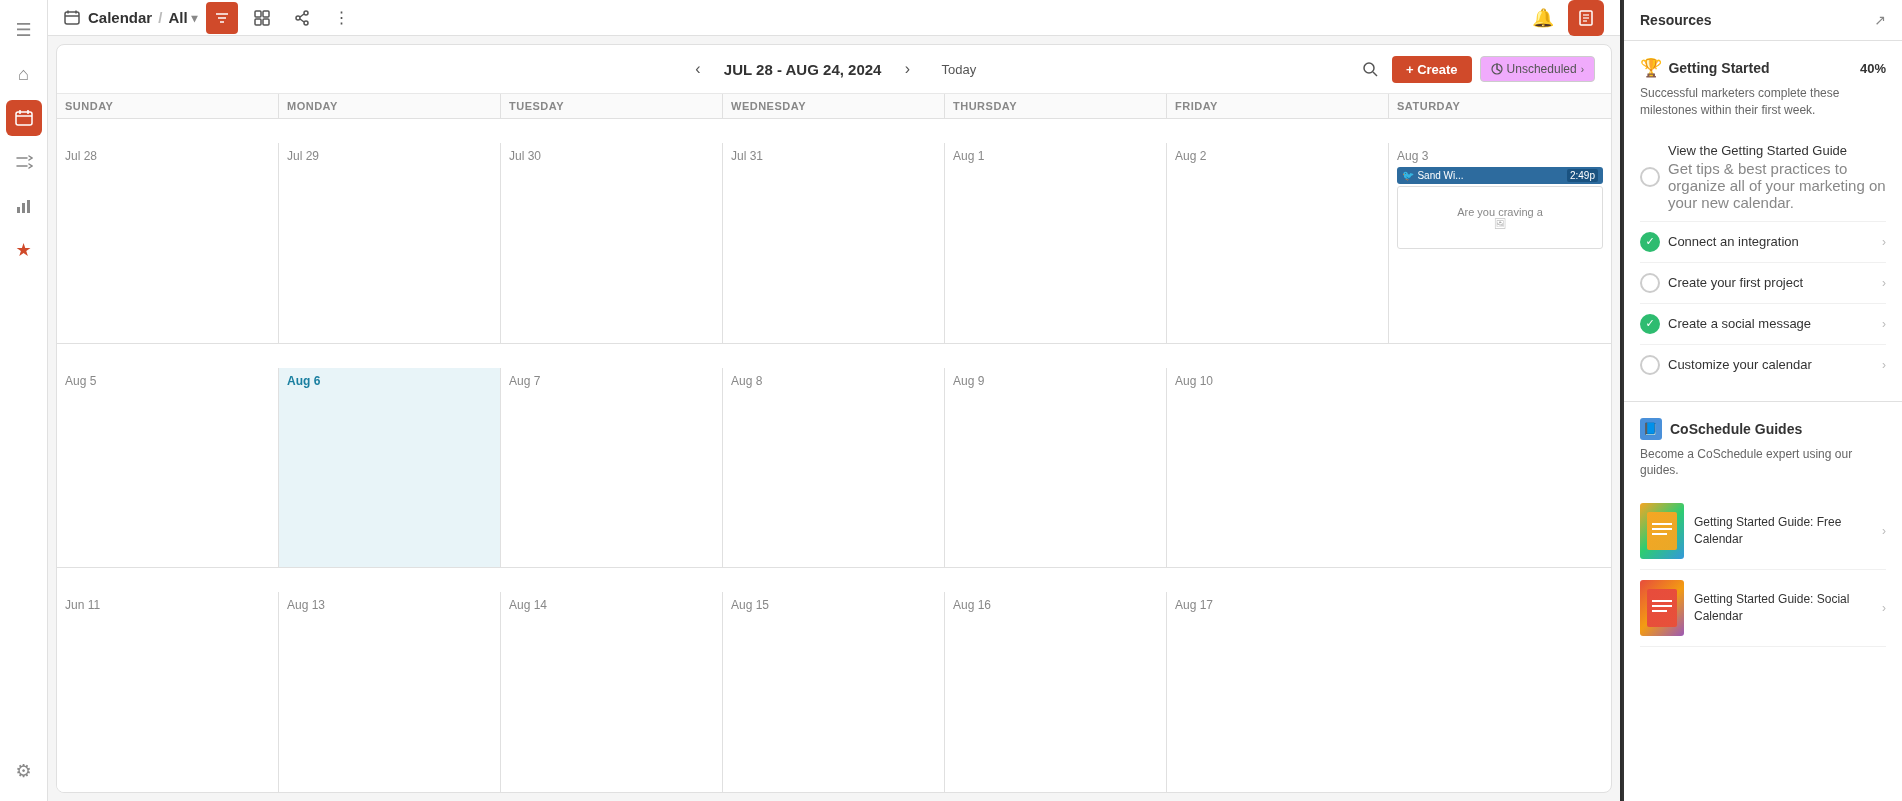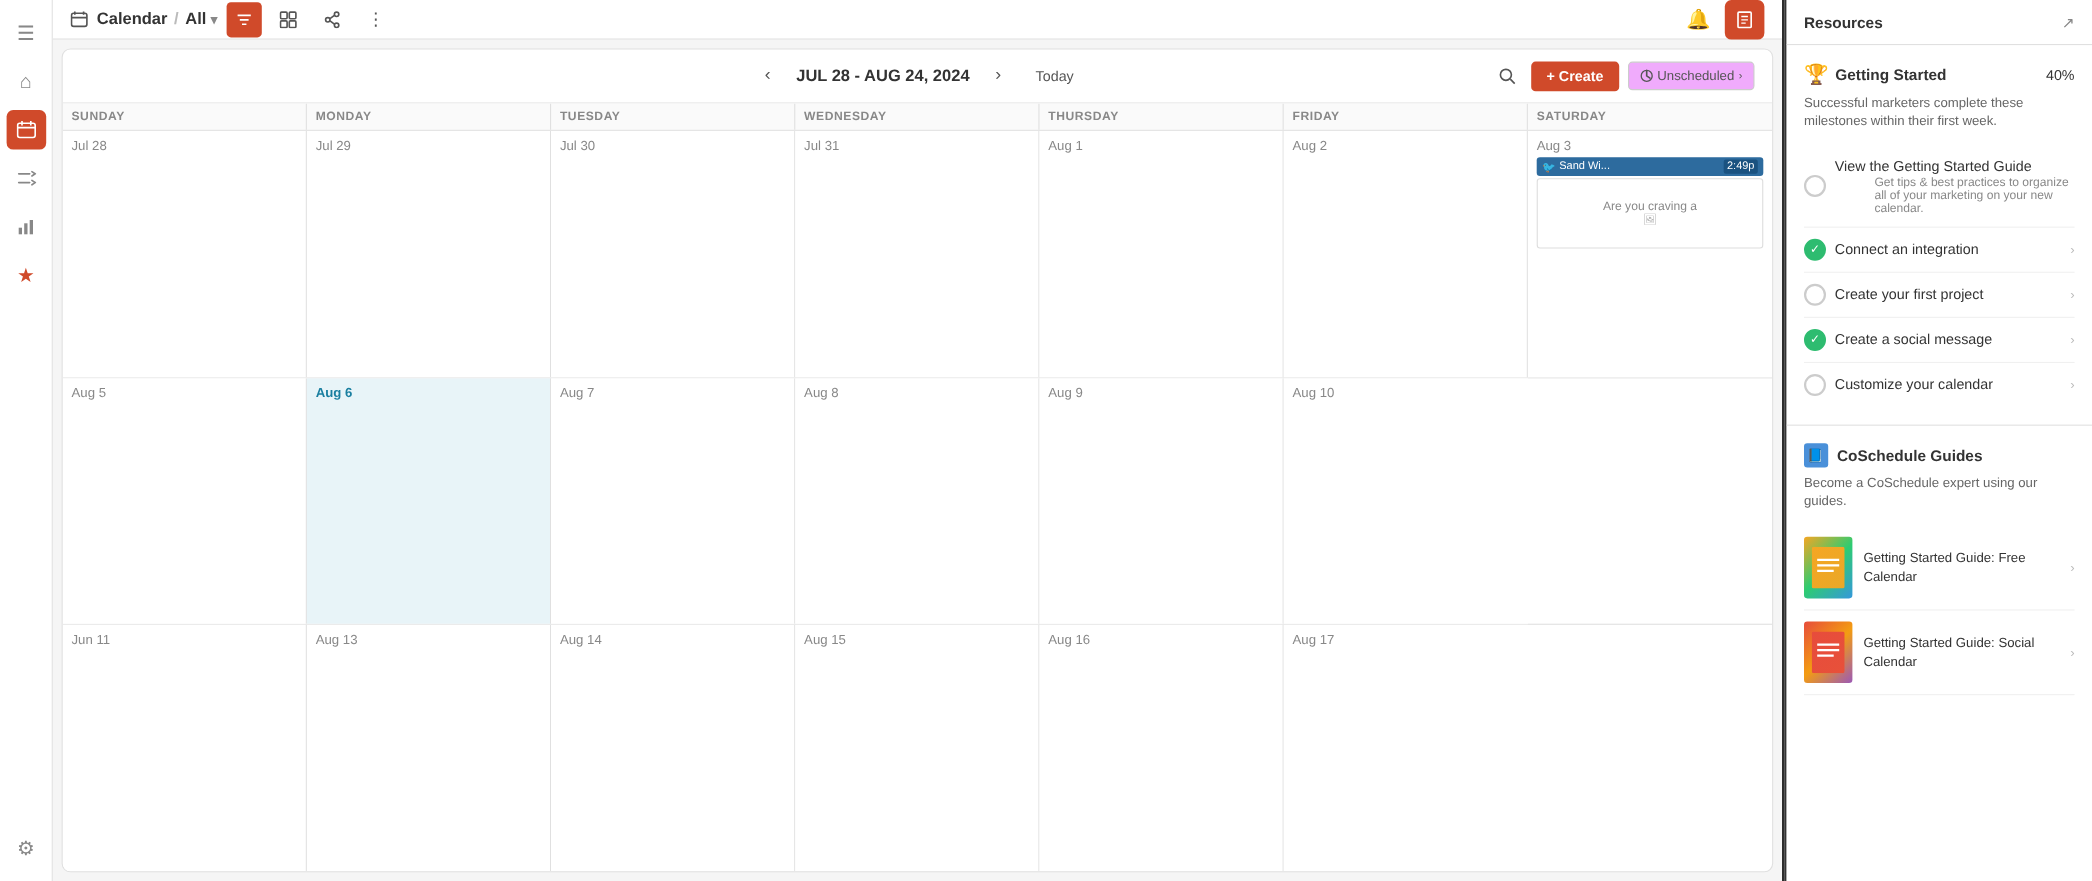--- a/index.html
+++ b/index.html
@@ -164,20 +164,21 @@
       align-items: center;
       gap: 8px;
     }
 
     
     .calendar-grid {
       flex: 1;
       display: flex;
       flex-direction: column;
       overflow-y: auto;
+      gap: 24px;
     }
     .day-headers {
       display: grid;
       grid-template-columns: repeat(7, 1fr);
       border-bottom: 1px solid #e0e0e0;
       background: #fafafa;
     }
     .day-header {
       padding: 6px 8px;
       font-size: 11px;
@@ -279,21 +280,21 @@
       justify-content: space-between;
       margin-bottom: 6px;
     }
     .gs-title-row {
       display: flex;
       align-items: center;
       gap: 6px;
     }
     .trophy-icon { font-size: 18px; }
     .gs-title { font-size: 14px; font-weight: 700; color: #333; }
-    .gs-percent { font-size: 13px; font-weight: 400; color: #333; }
+    .gs-percent { font-size: 13px; font-weight: 700; color: #333; }
     .gs-subtitle {
       font-size: 12px;
       color: #666;
       margin-bottom: 14px;
       line-height: 1.4;
     }
 
     
     .milestone-item {
       display: flex;
@@ -619,21 +620,21 @@
       <span class="gs-percent">40%</span>
     </div>
 
     <div class="gs-subtitle">Successful marketers complete these milestones within their first week.</div>
 
     <div class="milestone-item">
       <div class="milestone-left">
         <div class="check-circle"></div>
         <div>
           <div class="milestone-label">View the Getting Started Guide</div>
-          <div style="font-size:11px;color:#888;margin-top:2px;margin-left:36px;">Get tips &amp; best practices to organize all of your marketing on your new calendar.</div>
+          <div style="font-size:15px;color:#888;margin-top:2px;">Get tips &amp; best practices to organize all of your marketing on your new calendar.</div>
         </div>
       </div>
     </div>
 
     <div class="milestone-item">
       <div class="milestone-left">
         <div class="check-circle done">✓</div>
         <span class="milestone-label">Connect an integration</span>
       </div>
       <span class="milestone-chevron">›</span>

